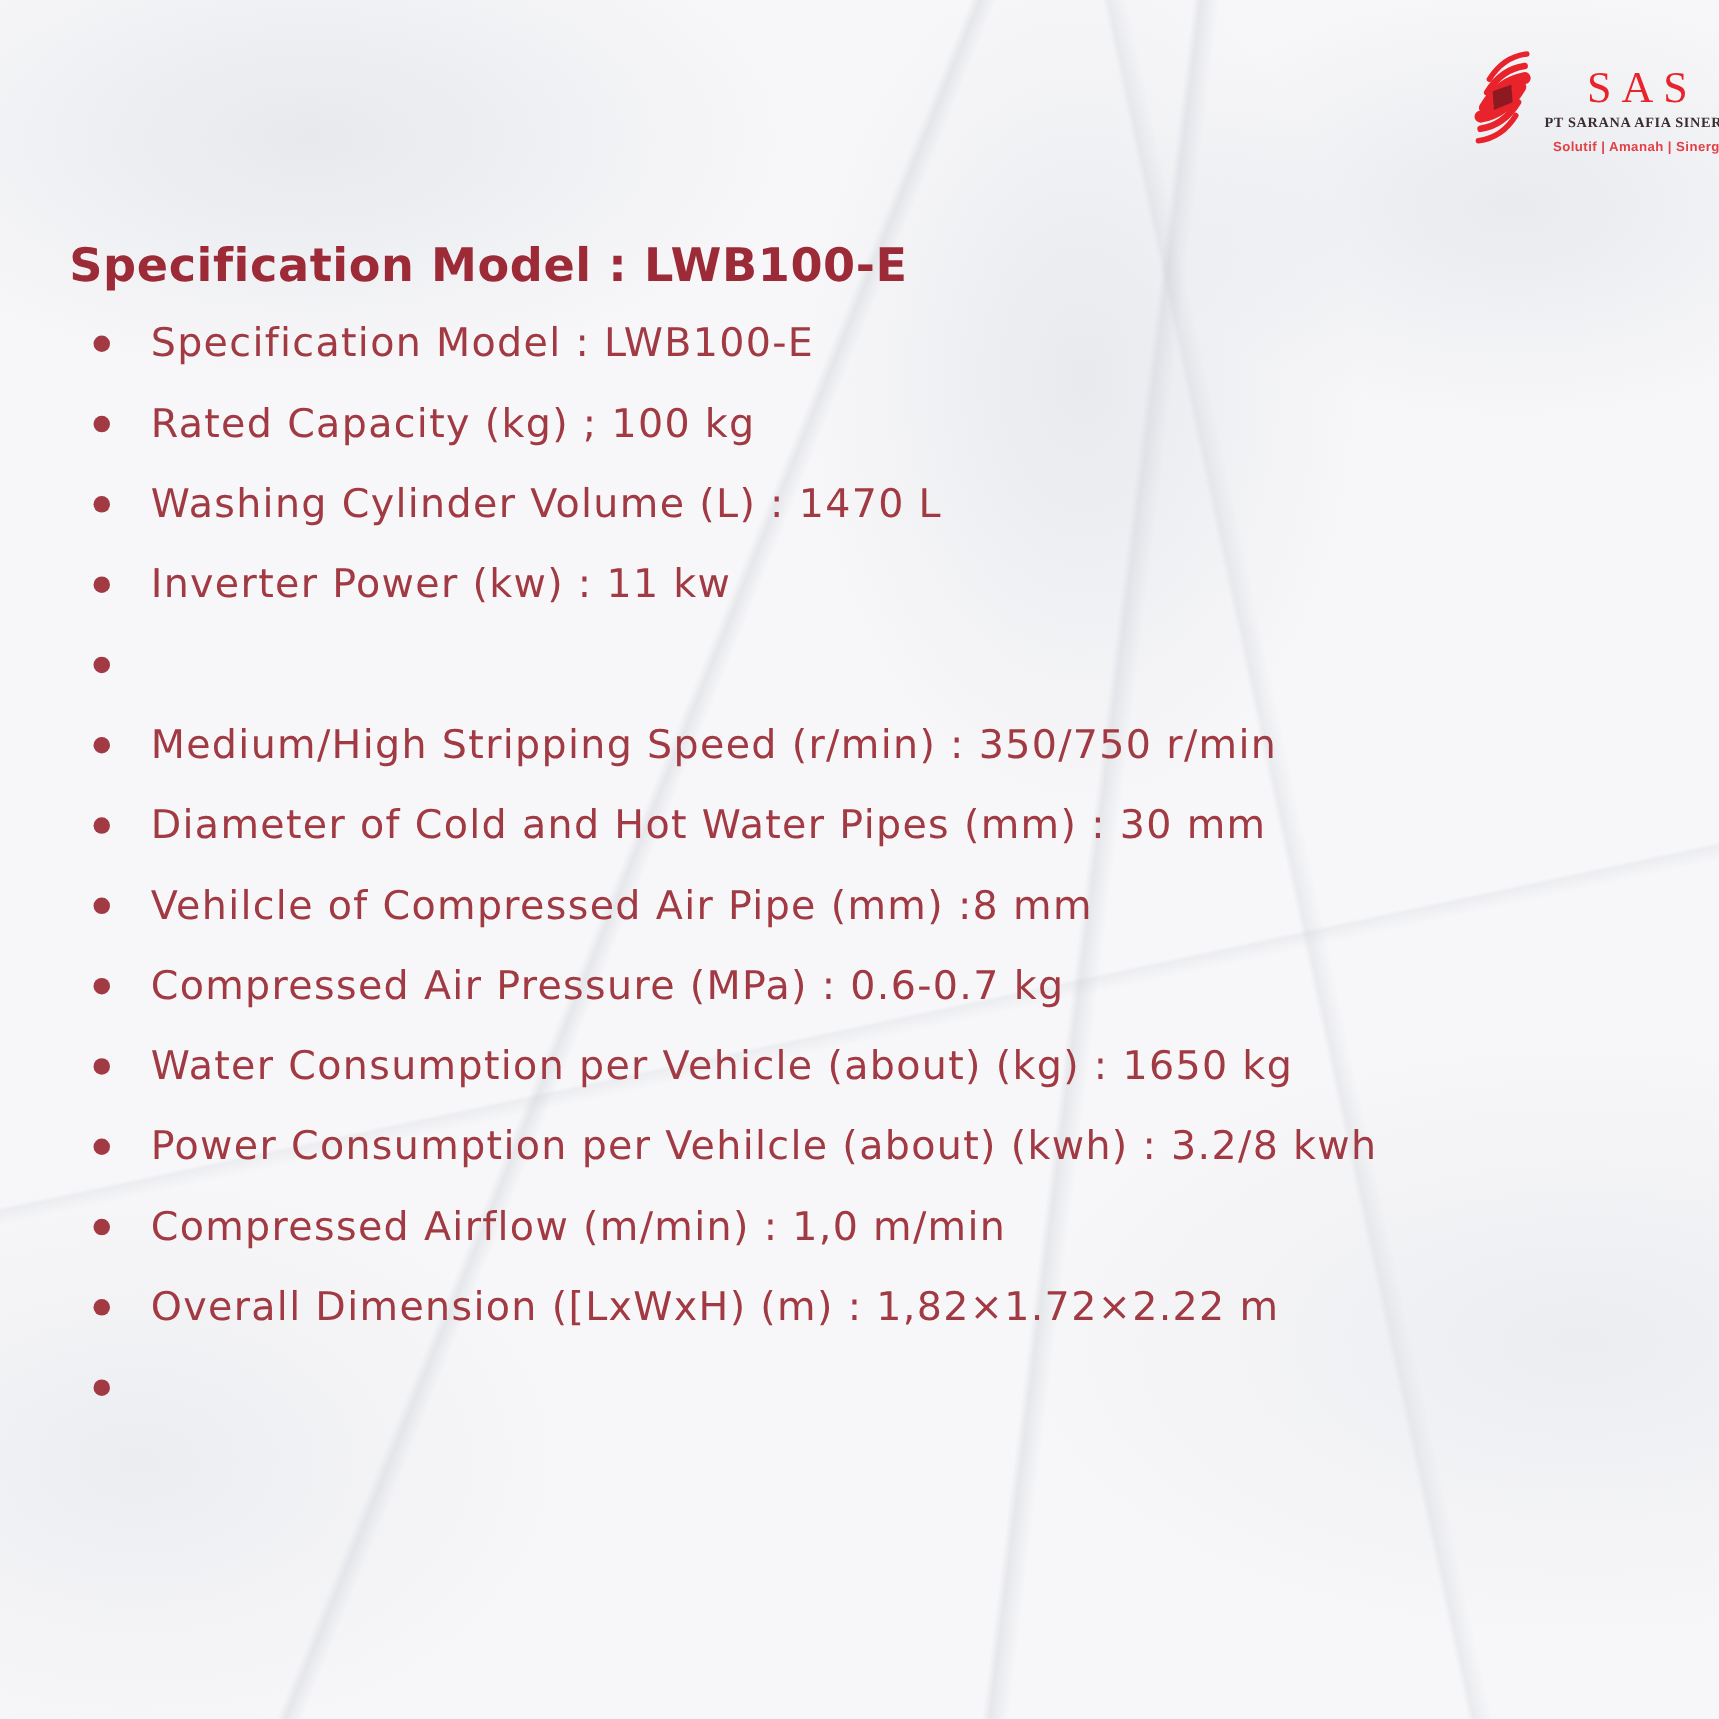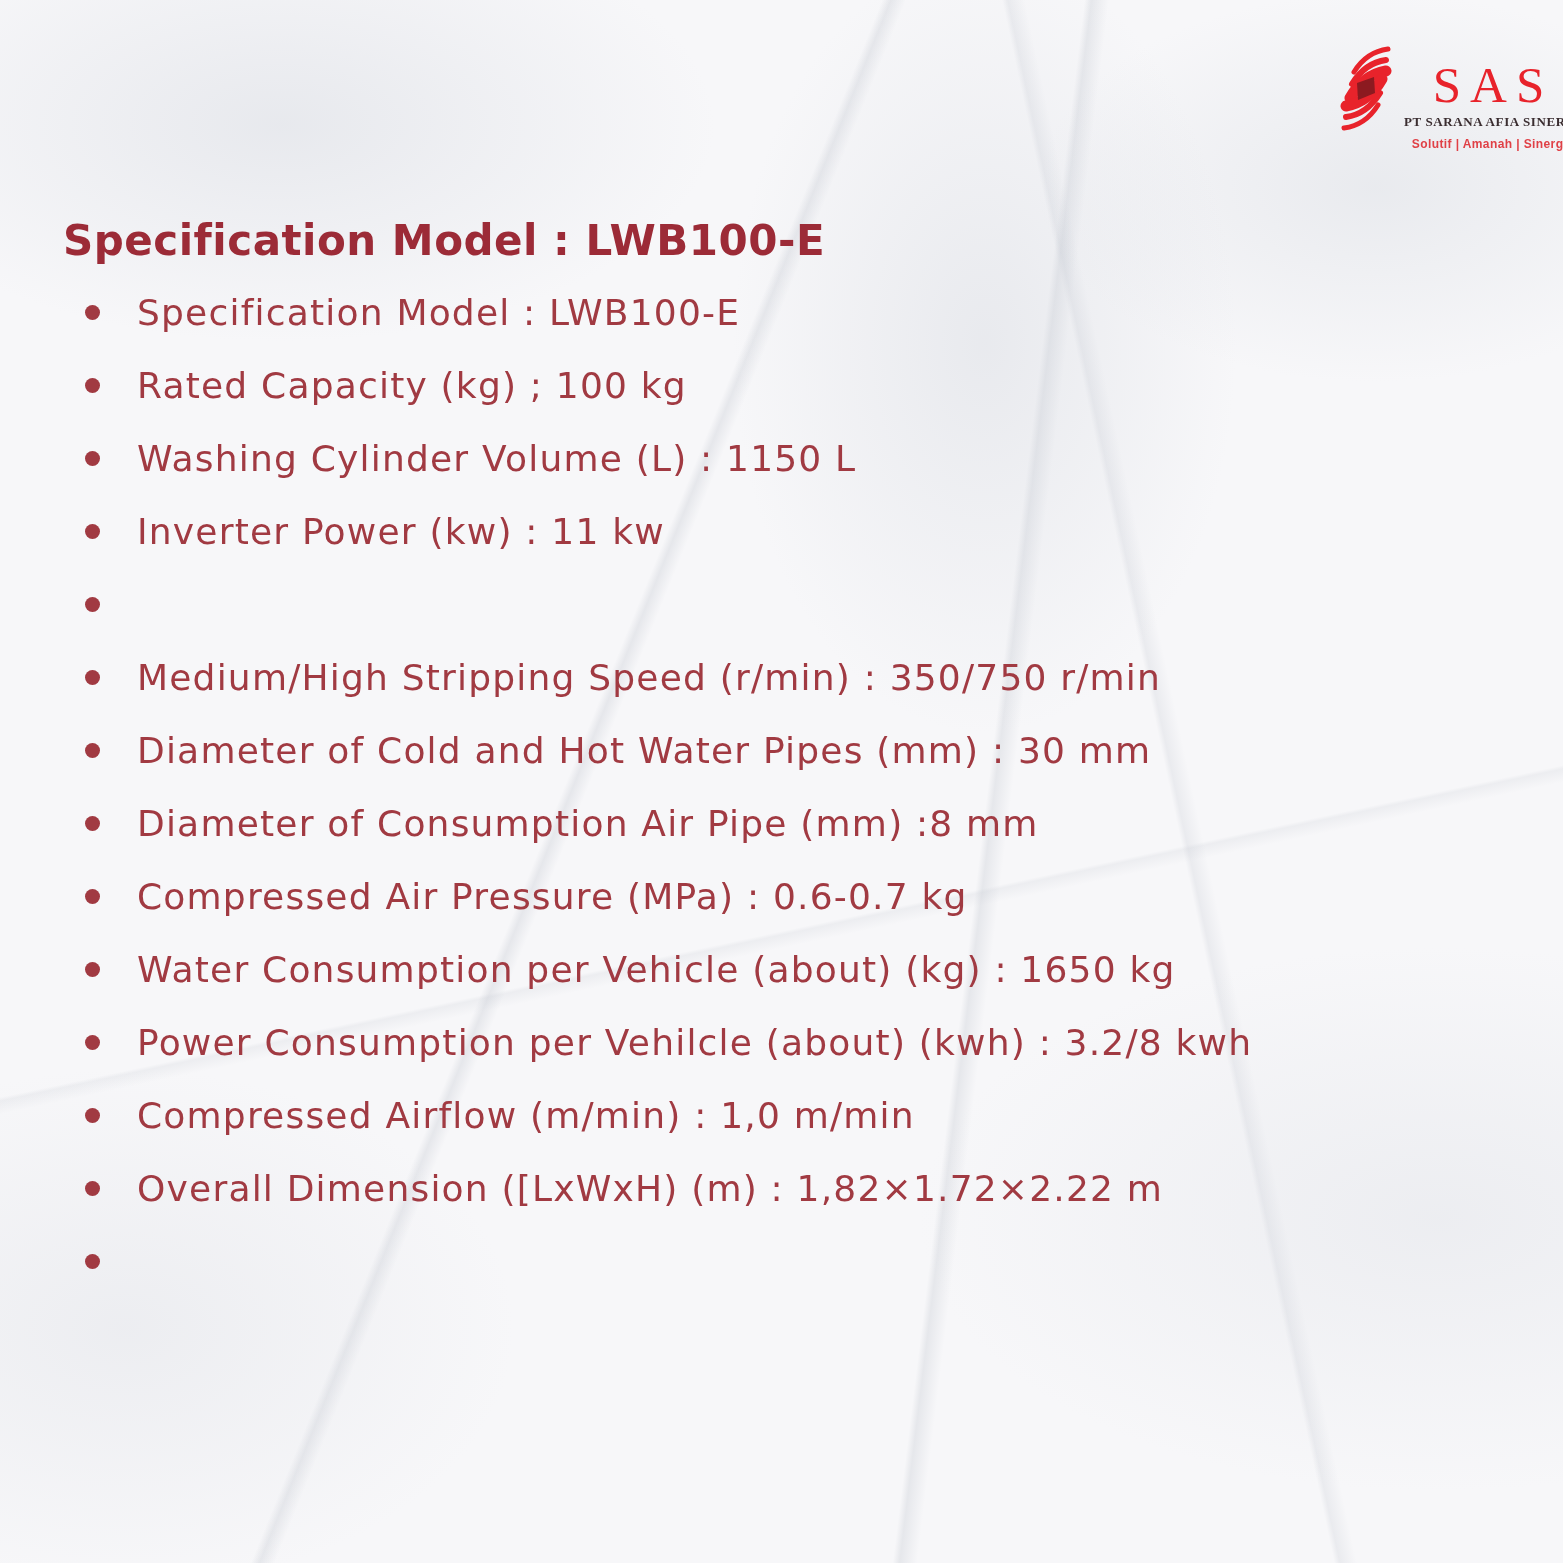--- a/index.html
+++ b/index.html
@@ -23,21 +23,21 @@
 
   
   .logo{
     position:absolute; left:1340px; top:46px;
     display:flex; align-items:flex-start; gap:12px;
   }
   .logo-icon{display:block;}
   .logo-text{display:flex; flex-direction:column; align-items:center; margin-top:14px;}
   .logo-sas{
     font-family:"Liberation Serif","DejaVu Serif",serif;
-    font-size:51px; line-height:1; font-weight:400;
+    font-size:40px; line-height:1; font-weight:400;
     letter-spacing:9px; color:var(--brand-red,#e8232b);
   }
   .logo-company{
     font-family:"Liberation Serif","DejaVu Serif",serif;
     font-size:13px; font-weight:700; letter-spacing:0.6px;
     color:var(--brand-dark,#3a2d30); margin-top:3px; white-space:nowrap;
   }
   .logo-tagline{
     font-family:"Liberation Sans","DejaVu Sans",sans-serif;
     font-size:12px; font-weight:600; letter-spacing:0.4px;
@@ -100,40 +100,40 @@
       <li>
         <span class="bullet"></span>
         <span class="item-text">Specification Model : LWB100-E</span>
       </li>
       <li>
         <span class="bullet"></span>
         <span class="item-text">Rated Capacity (kg) ; 100 kg</span>
       </li>
       <li>
         <span class="bullet"></span>
-        <span class="item-text">Washing Cylinder Volume (L) : 1150 L</span>
+        <span class="item-text">Washing Cylinder Volume (L) : 1470 L</span>
       </li>
       <li>
         <span class="bullet"></span>
         <span class="item-text">Inverter Power (kw) : 11 kw</span>
       </li>
       <li>
         <span class="bullet"></span>
       </li>
       <li>
         <span class="bullet"></span>
         <span class="item-text">Medium/High Stripping Speed (r/min) : 350/750 r/min</span>
       </li>
       <li>
         <span class="bullet"></span>
         <span class="item-text">Diameter of Cold and Hot Water Pipes (mm) : 30 mm</span>
       </li>
       <li>
         <span class="bullet"></span>
-        <span class="item-text">Diameter of Consumption Air Pipe (mm) :8 mm</span>
+        <span class="item-text">Vehilcle of Compressed Air Pipe (mm) :8 mm</span>
       </li>
       <li>
         <span class="bullet"></span>
         <span class="item-text">Compressed Air Pressure (MPa) : 0.6-0.7 kg</span>
       </li>
       <li>
         <span class="bullet"></span>
         <span class="item-text">Water Consumption per Vehicle (about) (kg) : 1650 kg</span>
       </li>
       <li>

